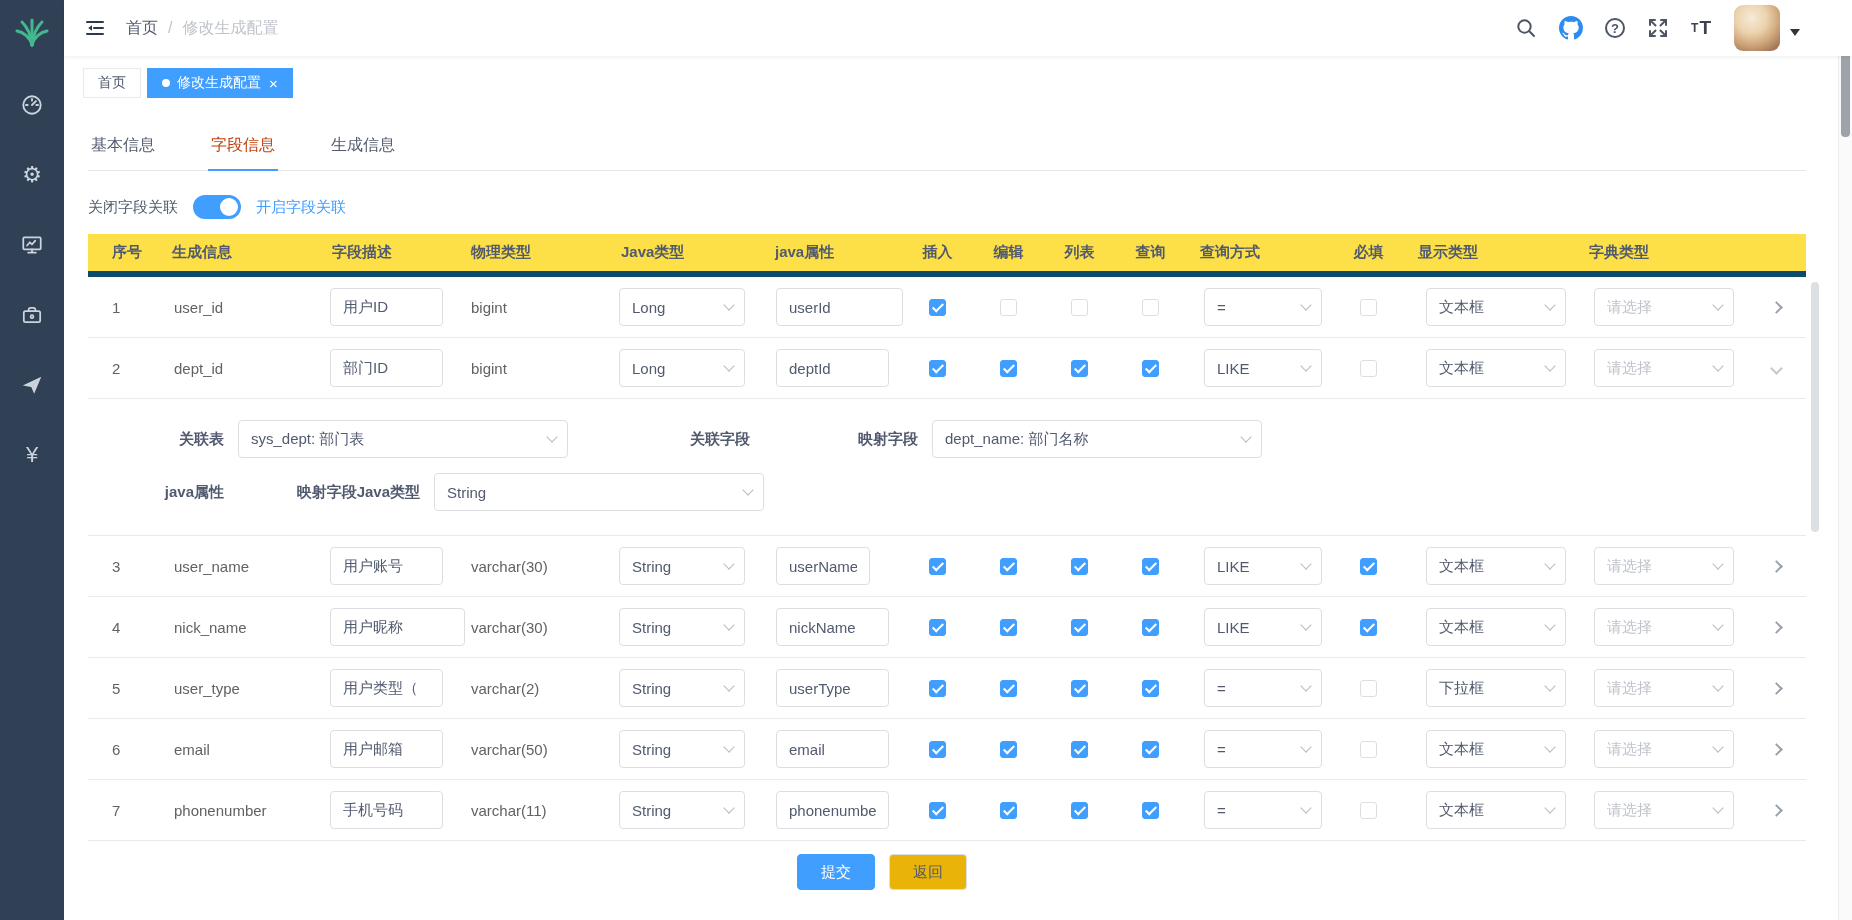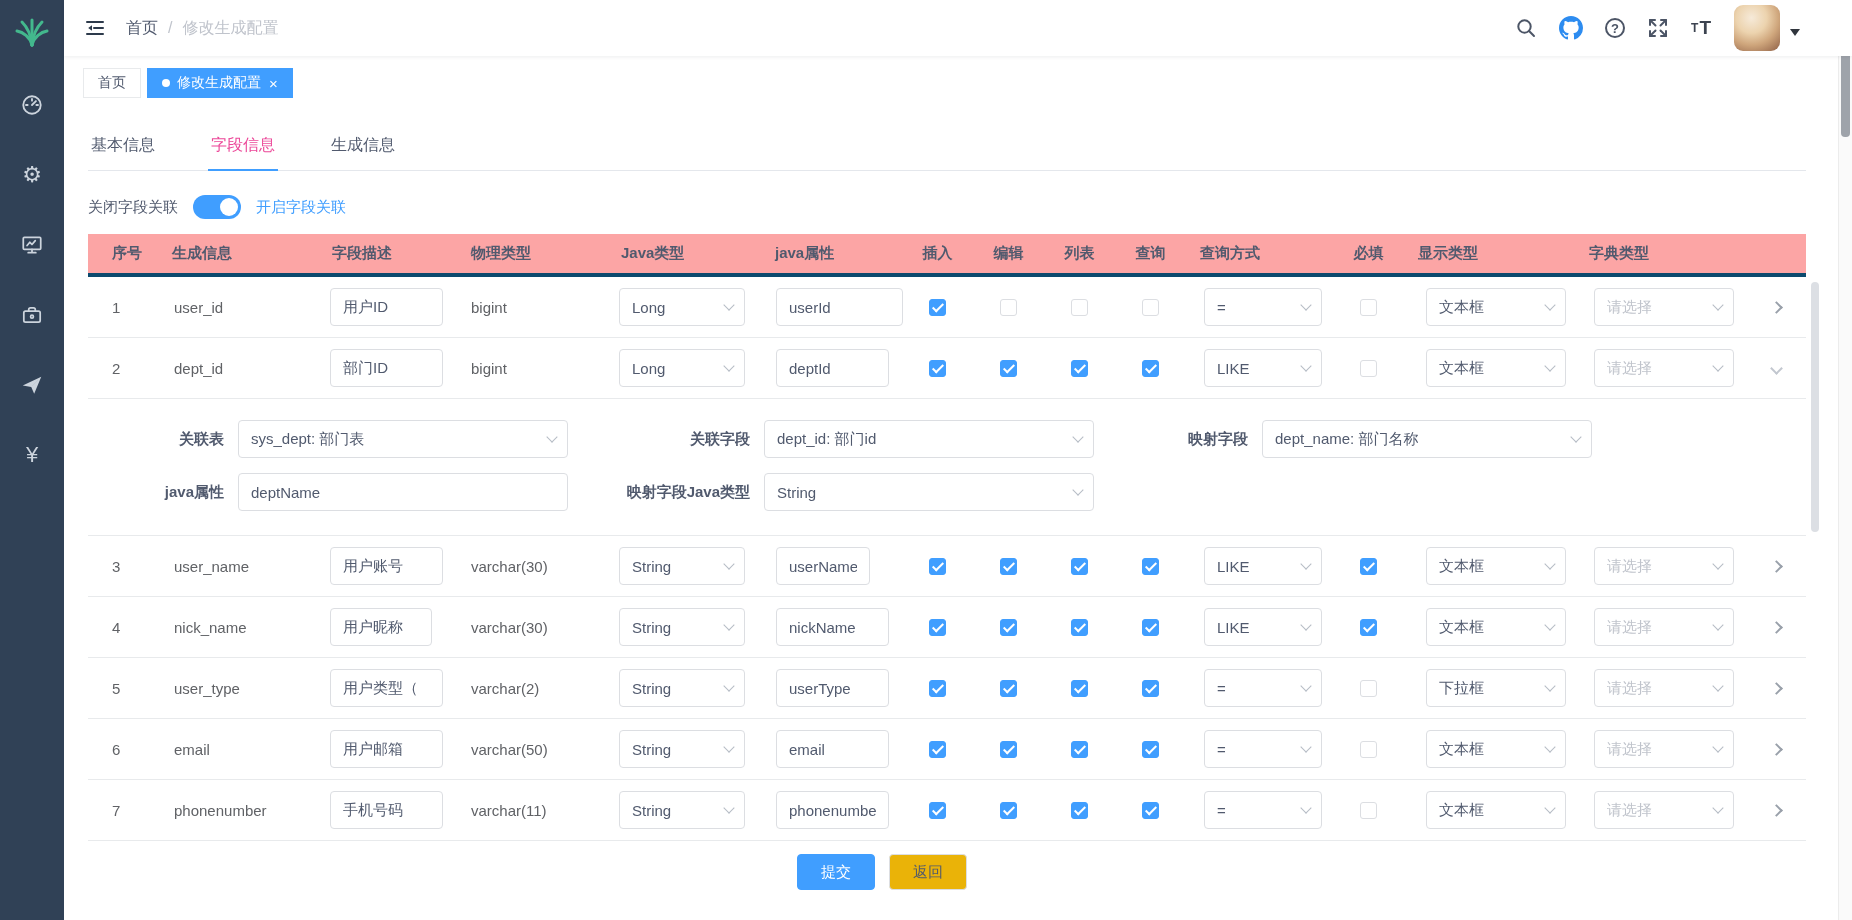--- a/index.html
+++ b/index.html
@@ -38,31 +38,31 @@
   .tag { height:30px; display:flex; align-items:center; padding:0 14px; background:#fff;
     border:1px solid #e8eaec; font-size:14px; color:#515a6e; cursor:pointer; }
   .tag.active { background:#409eff; border-color:#409eff; color:#fff; }
   .tag .dot { width:8px; height:8px; border-radius:50%; background:#fff; margin-right:7px; }
   .tag .x { margin-left:8px; font-size:15px; }
 
   
   .content { padding-left:24px; }
   .tabs { display:flex; gap:50px; margin-top:20px; border-bottom:1px solid #e4e7ec; width:1718px; }
   .tab { font-size:16px; padding:10px 3px 13px; cursor:pointer; color:#515a6e; }
-  .tab.active { color:#ec4899; border-bottom:2px solid #409eff; margin-bottom:-1px; }
+  .tab.active { color:#c2410c; border-bottom:2px solid #409eff; margin-bottom:-1px; }
   .toggle-row { display:flex; align-items:center; margin-top:24px; gap:15px; font-size:15px; }
   .switch { width:48px; height:24px; border-radius:12px; background:#409eff; position:relative; cursor:pointer; }
   .switch::after { content:''; position:absolute; right:3px; top:3px; width:18px; height:18px; border-radius:50%; background:#fff; }
   .toggle-on-label { color:#409eff; cursor:pointer; }
 
   
   .gtable { --cols:70px 160px 139px 150px 154px 141px 71px 71px 71px 71px 147px 71px 171px 172px 59px;
     width:1718px; margin-top:15px; position:relative; font-size:15px; }
   .thead { display:grid; grid-template-columns:var(--cols); height:43px; align-items:center;
-    background:#fca5a5; font-weight:bold; color:#515a6e; border-bottom:4px solid #0c4a6e; }
+    background:#fde047; font-weight:bold; color:#515a6e; border-bottom:6px solid #0c4a6e; }
   .th { padding-left:14px; white-space:nowrap; }
   .th:first-child { padding-left:24px; }
   .th.ctr { padding:0; text-align:center; }
   .trow { display:grid; grid-template-columns:var(--cols); height:61px; align-items:center; border-bottom:1px solid #e8eaec; }
   .td { display:flex; align-items:center; color:#606266; }
   .td.ctr { justify-content:center; }
   .pl24{padding-left:24px} .pl16{padding-left:16px} .pl14{padding-left:14px} .pl12{padding-left:12px}
   .pl15{padding-left:15px} .pl18{padding-left:18px} .pl22{padding-left:22px} .pl19{padding-left:19px}
   .inp { height:38px; border:1px solid #dcdee2; border-radius:4px; padding:0 12px; font-size:15px;
     color:#515a6e; font-family:inherit; background:#fff; outline:none; }
@@ -356,33 +356,28 @@
               </div>
             </div>
             <div id="expanded-panel" class="expanded">
       <div class="exp-row">
         <label class="exp-label">关联表</label>
         <div class="sel w330">
           <span class="sval">sys_dept: 部门表</span>
           <span class="chev"></span>
         </div>
         <label class="exp-label w2">关联字段</label>
-        <div class="sel w330">
-          <span class="sval">dept_id: 部门id</span>
-          <span class="chev"></span>
-        </div>
         <label class="exp-label w3">映射字段</label>
         <div class="sel w330">
           <span class="sval">dept_name: 部门名称</span>
           <span class="chev"></span>
         </div>
       </div>
       <div class="exp-row">
         <label class="exp-label">java属性</label>
-        <input class="inp w330" value="deptName" style="">
         <label class="exp-label w2">映射字段Java类型</label>
         <div class="sel w330">
           <span class="sval">String</span>
           <span class="chev"></span>
         </div>
       </div>
     </div>
             <div class="trow">
               <div class="td pl24">3</div>
               <div class="td pl16">user_name</div>
@@ -433,21 +428,21 @@
                 </div>
               </div>
               <div class="td ctr">
                 <div class="arrow right"></div>
               </div>
             </div>
             <div class="trow">
               <div class="td pl24">4</div>
               <div class="td pl16">nick_name</div>
               <div class="td pl12">
-                <input class="inp" value="用户昵称" style="width: 102px;">
+                <input class="inp" value="用户昵称" style="width: 135px;">
               </div>
               <div class="td pl14">varchar(30)</div>
               <div class="td pl12">
                 <div class="sel" style="width: 126px;">
                   <span class="sval">String</span>
                   <span class="chev"></span>
                 </div>
               </div>
               <div class="td pl15">
                 <input class="inp" value="nickName" style="width: 113px;">

